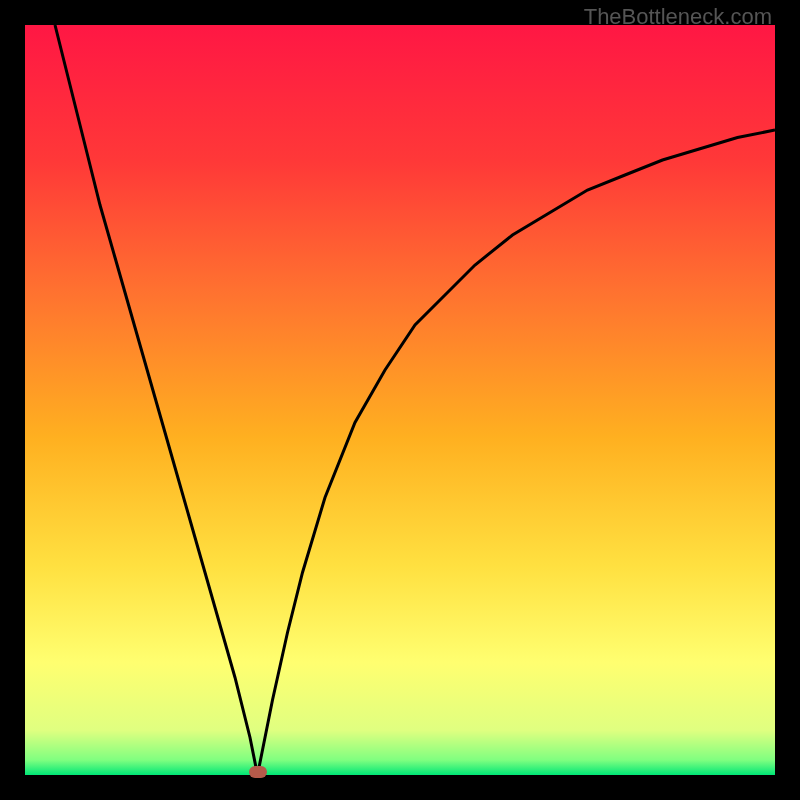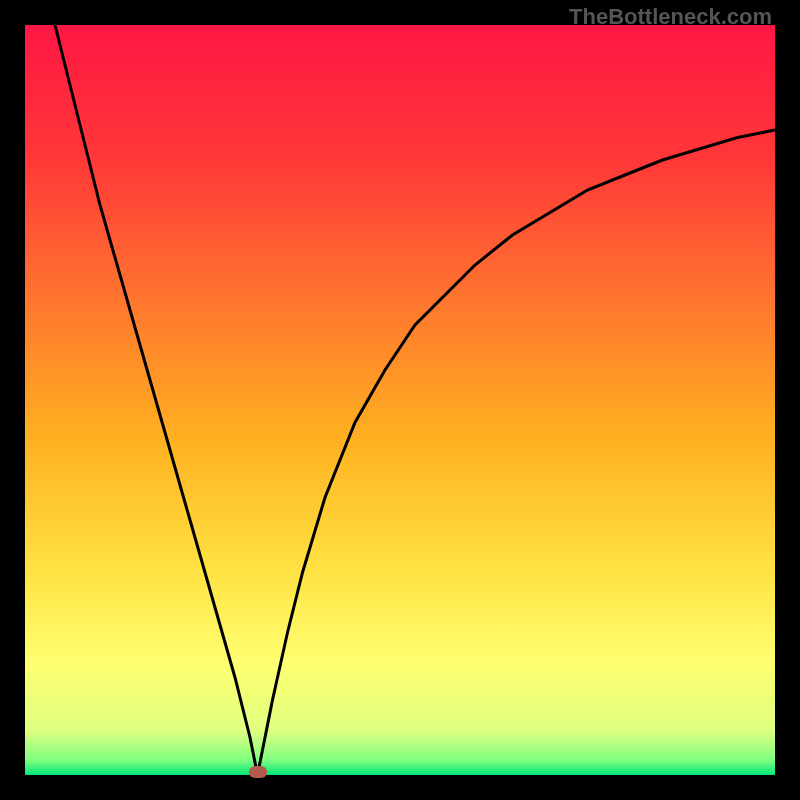--- a/index.html
+++ b/index.html
@@ -27,21 +27,21 @@
       top: 0;
       width: 100%;
       height: 100%;
     }
     .watermark {
       position: absolute;
       top: 4px;
       right: 28px;
       font-family: Arial, sans-serif;
       font-size: 22px;
-      font-weight: bold;
+      font-weight: normal;
       color: #555;
       z-index: 10;
     }
     .curve-svg {
       position: absolute;
       left: 0;
       top: 0;
       width: 100%;
       height: 100%;
       z-index: 5;

